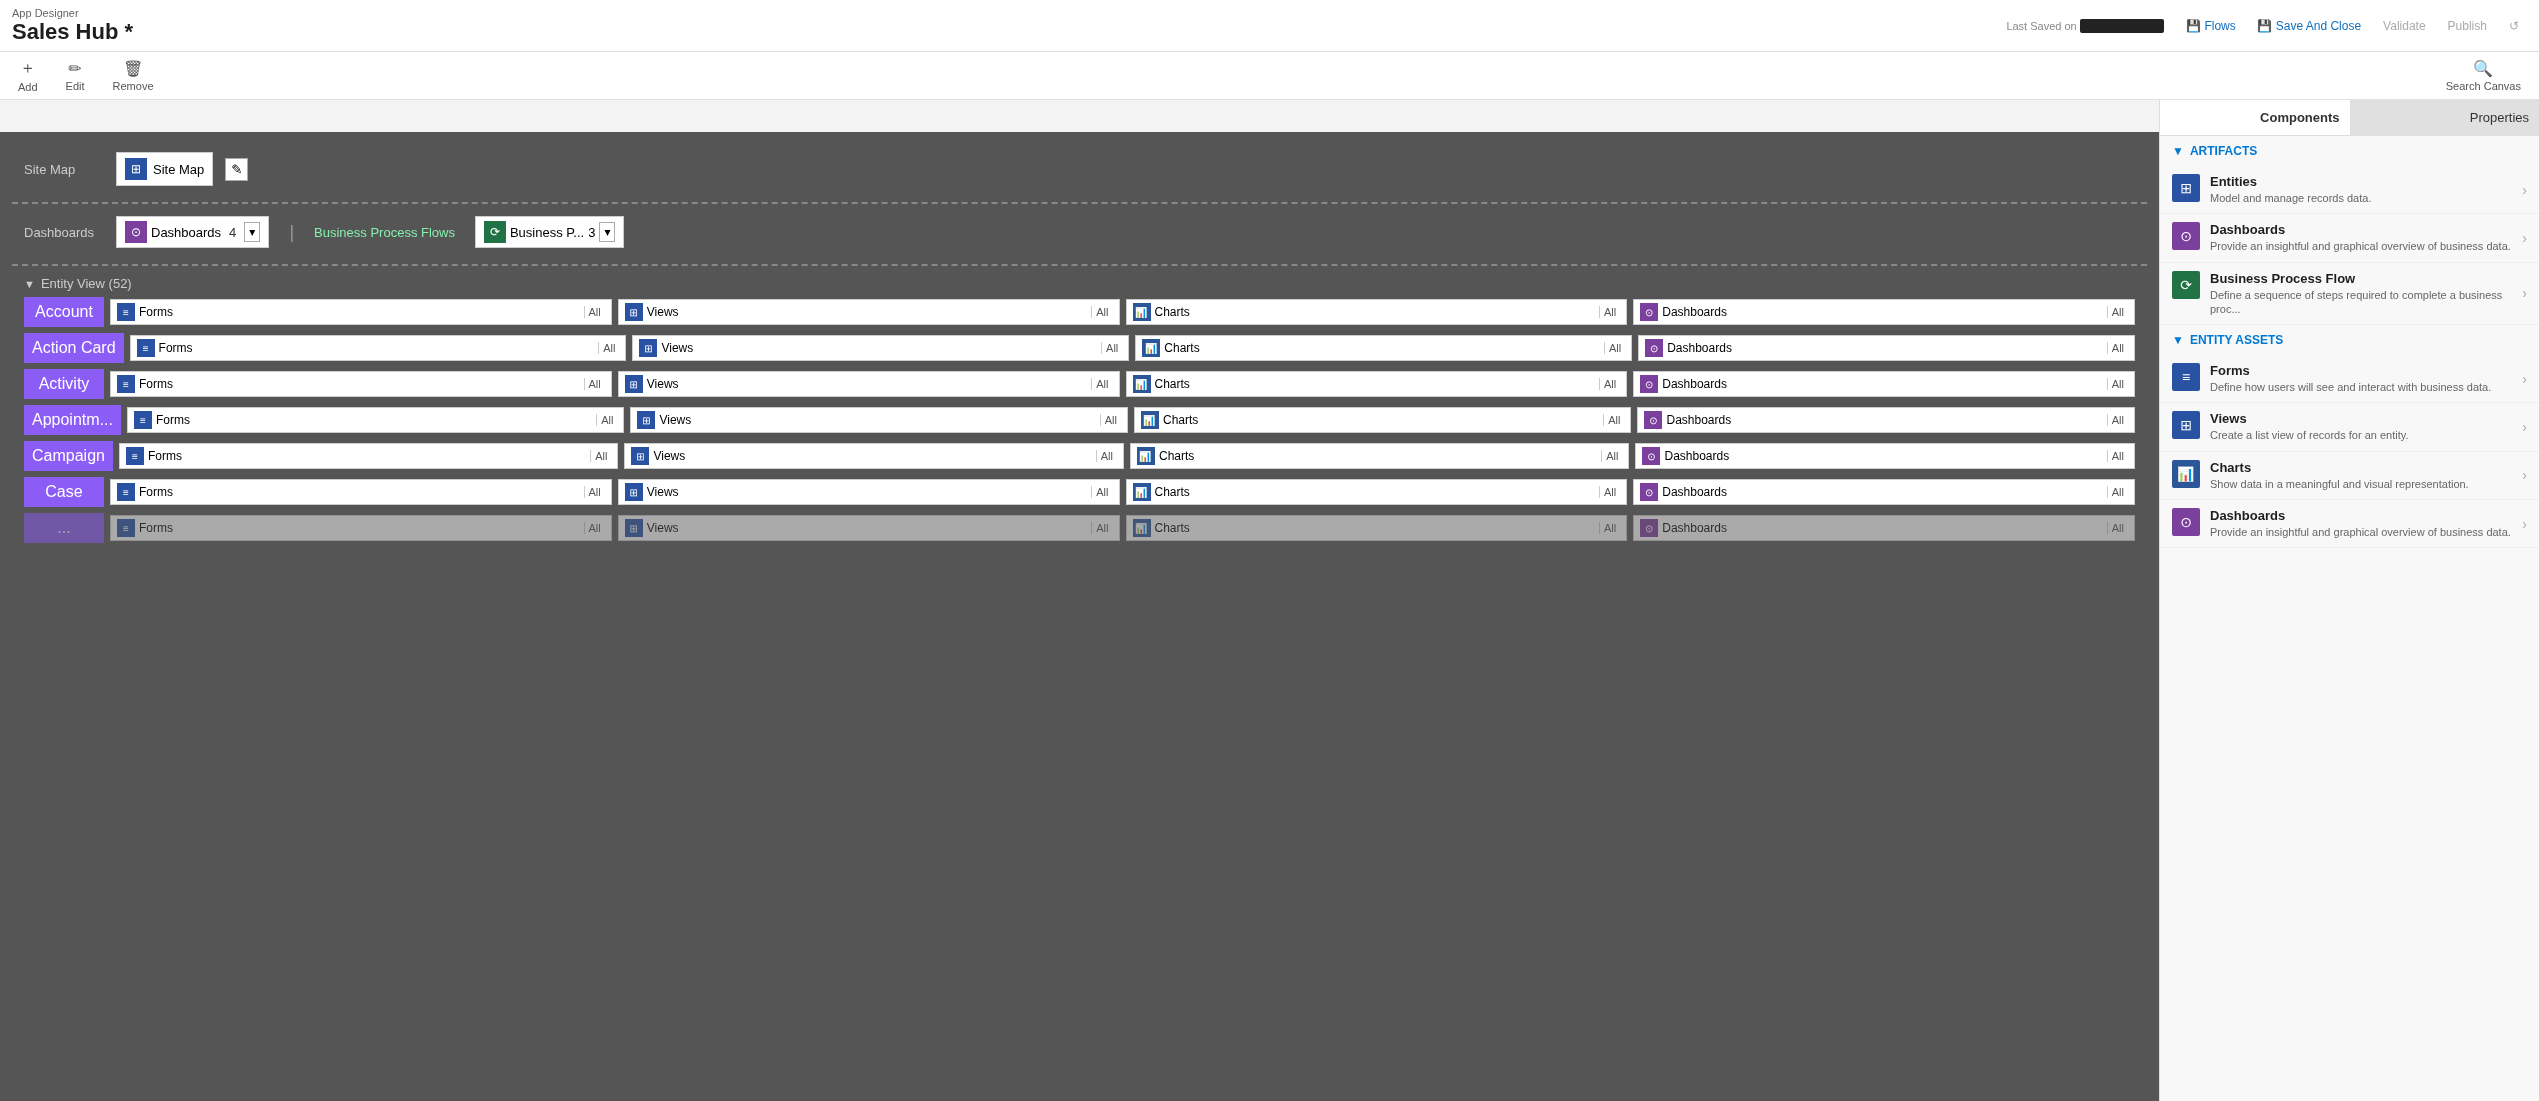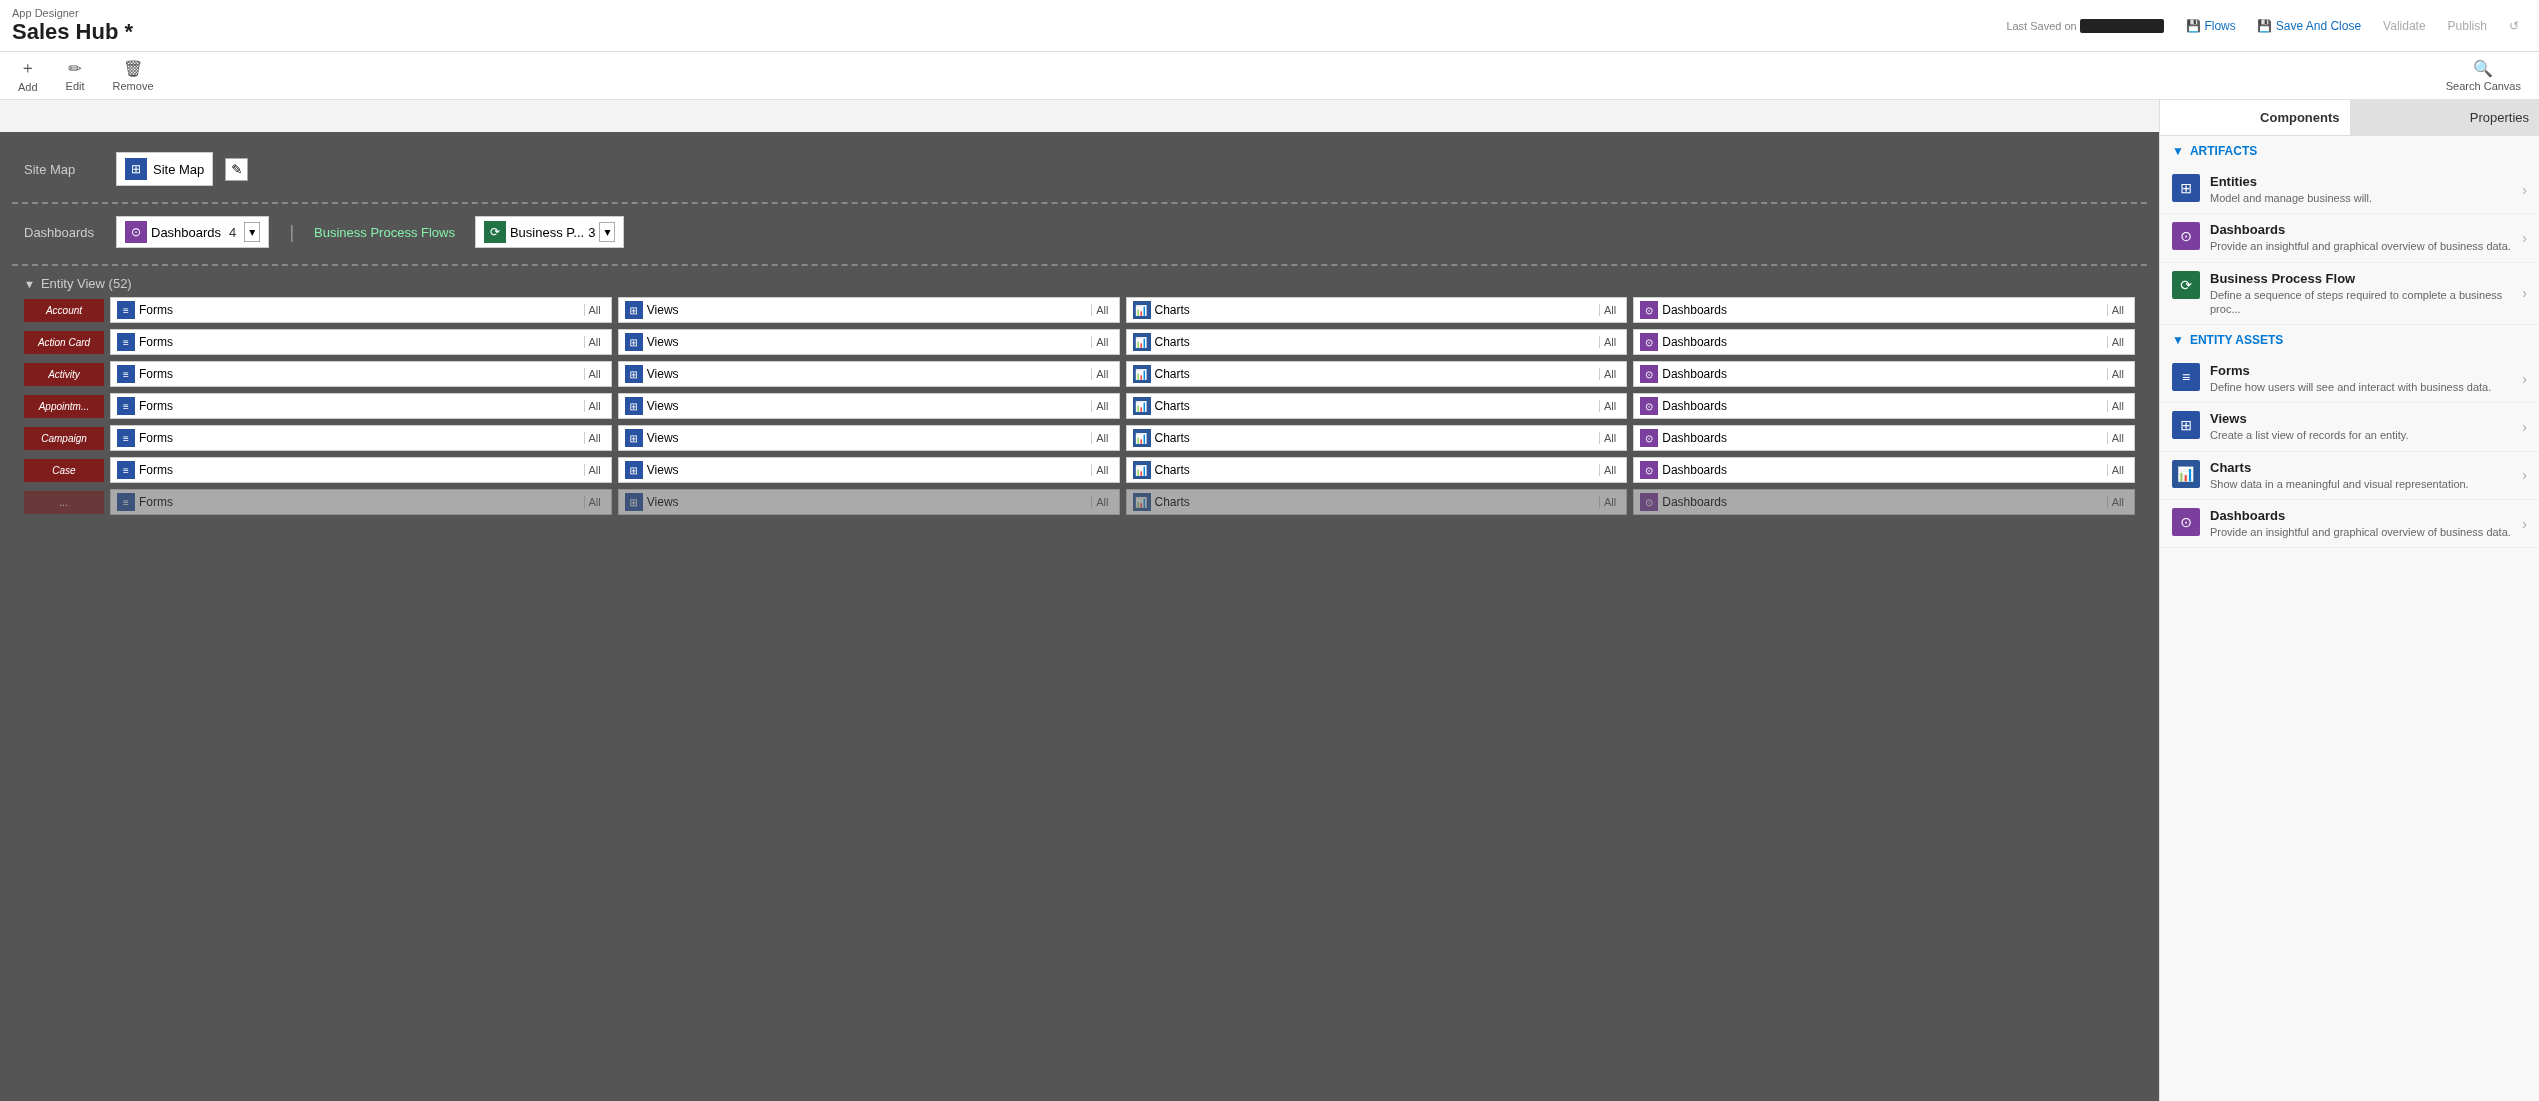--- a/index.html
+++ b/index.html
@@ -53,21 +53,21 @@
     .dash-separator { color: #999; font-size: 18px; margin: 0 8px; }
     .bpf-item { background: #fff; display: flex; align-items: center; gap: 4px; padding: 4px 8px; font-size: 13px; border: 1px solid #ccc; cursor: pointer; margin-left: auto; }
 
     
     .entity-view-header { display: flex; align-items: center; gap: 6px; padding: 6px 12px; color: #ccc; font-size: 13px; cursor: pointer; }
     .entity-view-header .arrow { font-size: 11px; }
 
     
     .entity-list { padding: 0 12px; }
     .entity-row { display: flex; align-items: center; gap: 6px; margin-bottom: 6px; }
-    .entity-name-btn { min-width: 80px; background: #7f1d1d; color: #fff; border: none; padding: 6px 8px; font-size: 10px; cursor: pointer; text-align: center; white-space: nowrap; overflow: hidden; text-overflow: ellipsis; font-style: italic; }
+    .entity-name-btn { min-width: 80px; background: #8b5cf6; color: #fff; border: none; padding: 6px 8px; font-size: 16px; cursor: pointer; text-align: center; white-space: nowrap; overflow: hidden; text-overflow: ellipsis; }
     .entity-asset { display: flex; align-items: center; background: #fff; border: 1px solid #ccc; padding: 3px 6px; font-size: 12px; gap: 4px; flex: 1; min-width: 0; }
     .entity-asset .asset-icon { width: 18px; height: 18px; display: flex; align-items: center; justify-content: center; }
     .entity-asset .asset-label { flex: 1; white-space: nowrap; overflow: hidden; text-overflow: ellipsis; }
     .entity-asset .asset-badge { color: #555; font-size: 11px; margin-left: 4px; padding: 0 4px; border-left: 1px solid #ccc; }
 
     
     .icon-forms { background: #2952a3; color: white; font-size: 10px; display: flex; align-items: center; justify-content: center; width: 18px; height: 18px; }
     .icon-views { background: #2952a3; color: white; font-size: 10px; display: flex; align-items: center; justify-content: center; width: 18px; height: 18px; }
     .icon-charts { background: #2b579a; color: white; font-size: 10px; display: flex; align-items: center; justify-content: center; width: 18px; height: 18px; }
     .icon-dashboards { background: #7b3f9e; color: white; font-size: 10px; display: flex; align-items: center; justify-content: center; width: 18px; height: 18px; }
@@ -375,21 +375,21 @@
 
       <div class="section-header">
         <span>▼</span>
         <span>ARTIFACTS</span>
       </div>
 
       <div class="component-item">
         <div class="component-icon component-icon-blue">⊞</div>
         <div class="component-text">
           <div class="component-title">Entities</div>
-          <div class="component-desc">Model and manage business will.</div>
+          <div class="component-desc">Model and manage records data.</div>
         </div>
         <span class="component-arrow">›</span>
       </div>
 
       <div class="component-item">
         <div class="component-icon component-icon-purple">⊙</div>
         <div class="component-text">
           <div class="component-title">Dashboards</div>
           <div class="component-desc">Provide an insightful and graphical overview of business data.</div>
         </div>

